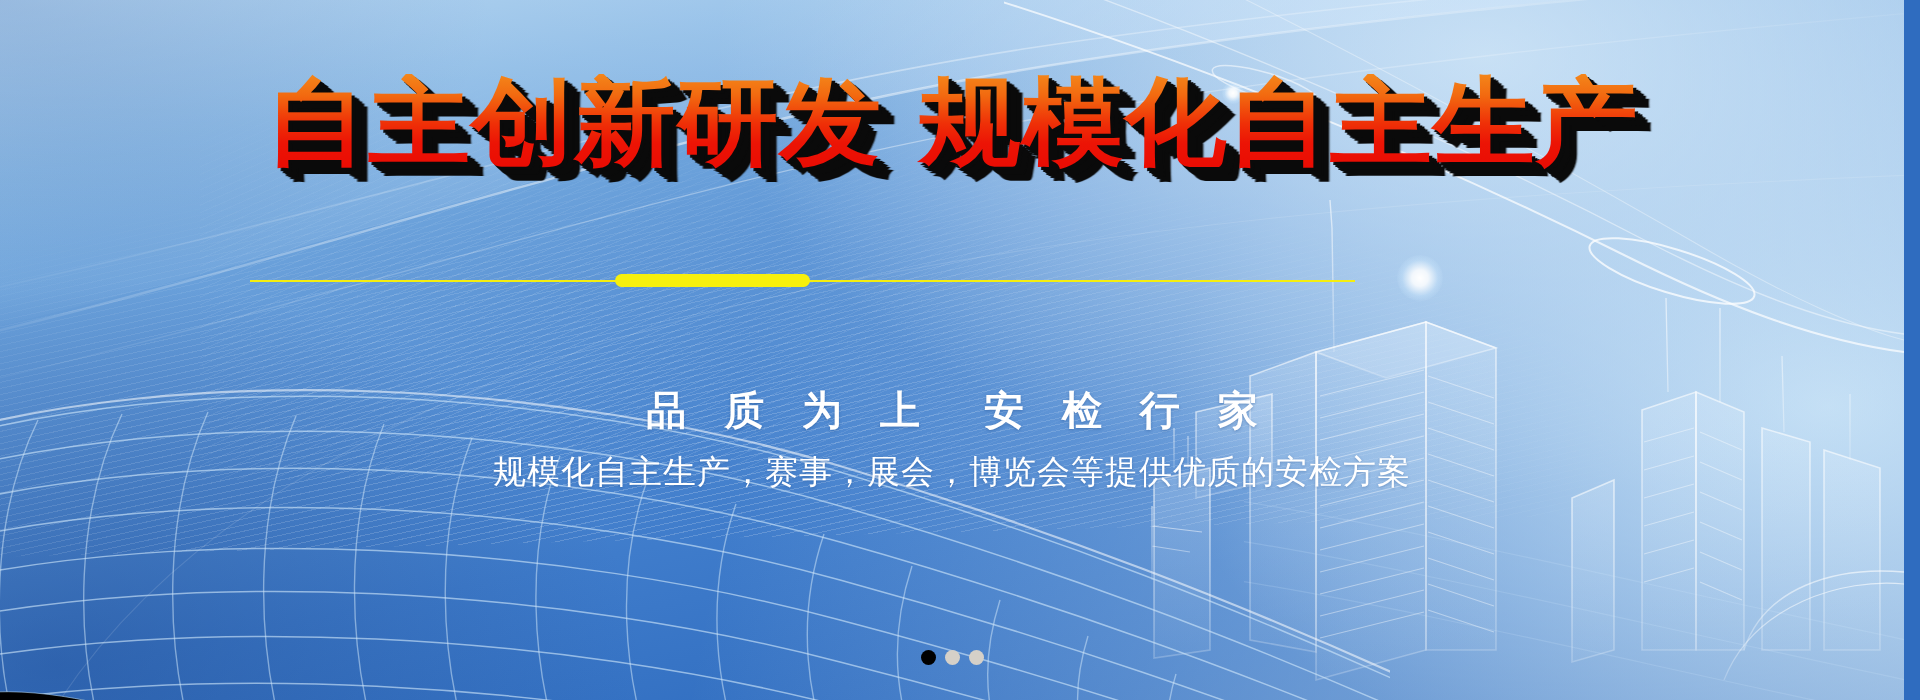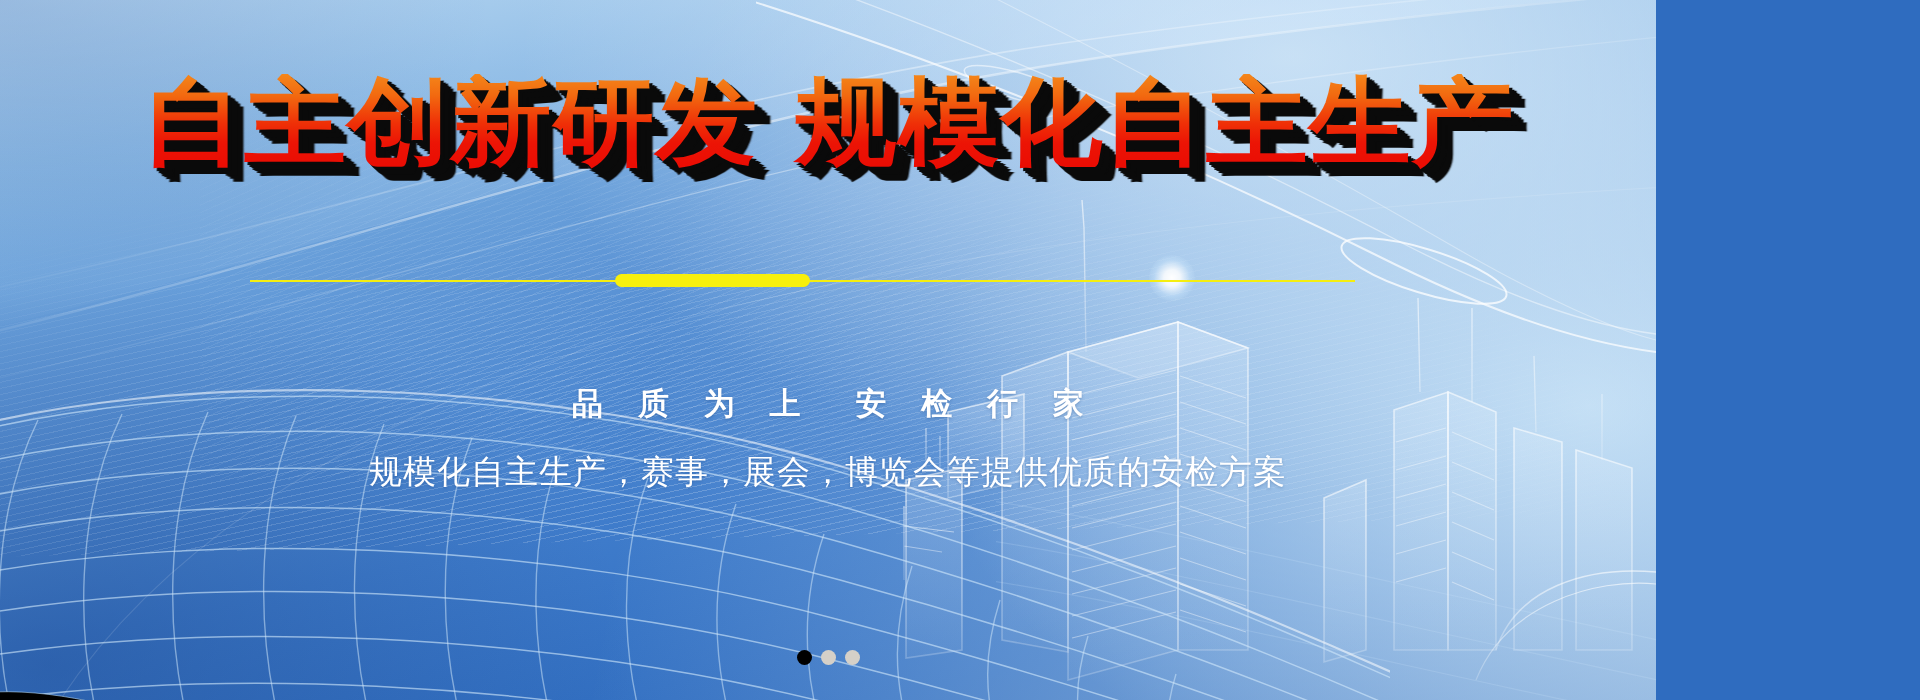--- a/index.html
+++ b/index.html
@@ -6,21 +6,21 @@
   * { margin:0; padding:0; box-sizing:border-box; }
   html, body {
     width:1920px; height:700px;
     overflow:hidden;
     background:#2f6cbf;
     font-family:"Liberation Sans", sans-serif;
   }
 
   #banner {
     position:relative;
-    width:1656px;
+    width:1904px;
     height:700px;
     overflow:hidden;
   }
 
   
   .bg-base {
     position:absolute; inset:0;
     background:
       radial-gradient(ellipse 1400px 800px at 78% 8%, #cfe3f5 0%, rgba(207,227,245,0) 55%),
       radial-gradient(ellipse 1100px 700px at 96% 58%, #bcd9f2 0%, rgba(188,217,242,0) 60%),
@@ -143,21 +143,21 @@
   }
 
   .subtitle {
     position:absolute;
     top:383px;
     left:0; right:0;
     text-align:center;
     color:#ffffff;
     font-family:"DejaVu Sans", sans-serif;
     font-weight:bold;
-    font-size:31px;
+    font-size:40px;
     letter-spacing:12px;
     text-indent:12px;
     white-space:pre;
     text-shadow:0 1px 3px rgba(20,60,120,0.35);
   }
 
   .desc {
     position:absolute;
     top:450px;
     left:0; right:0;

